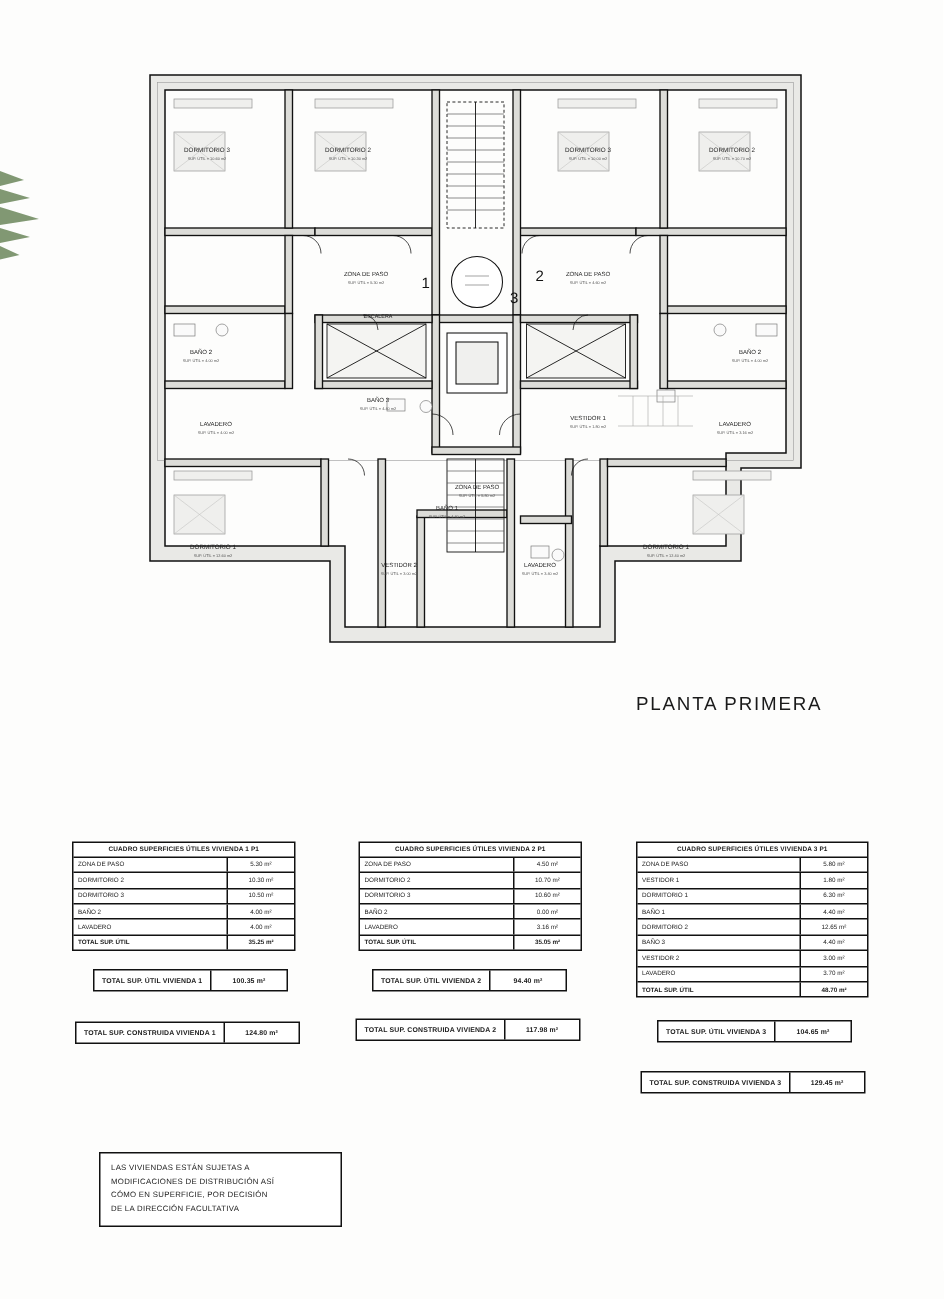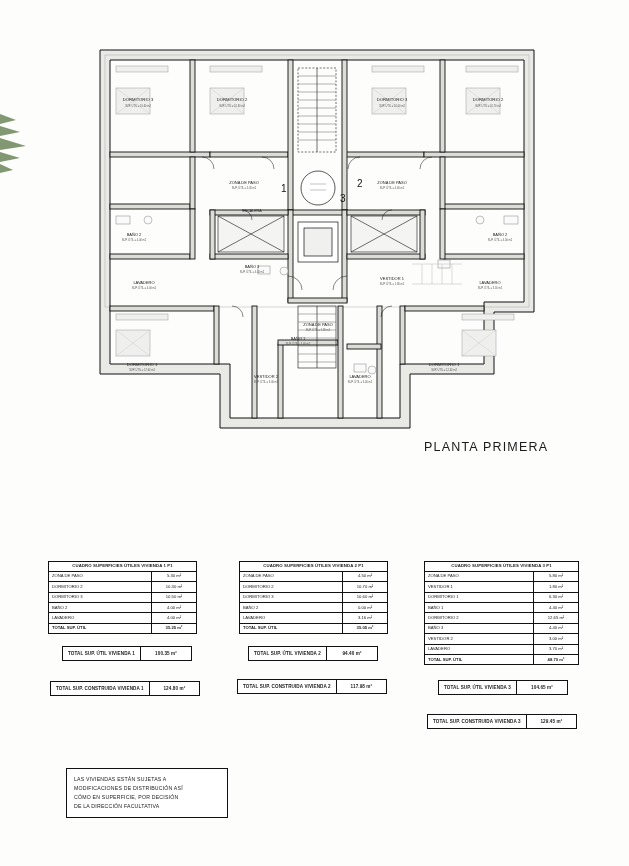--- a/index.html
+++ b/index.html
@@ -27,21 +27,21 @@
     left: 92px;
     top: 44px;
     width: 450px;
     height: 400px;
   }
   .plan-svg { display:block; }
 
   .plan-label {
     position: absolute;
     left: 424px;
-    top: 440px;
+    top: 462px;
     font-size: 12.5px;
     letter-spacing: 1.2px;
     color: #1a1a1a;
     font-family: "Liberation Sans", sans-serif;
   }
 
   
   .leaf {
     position: absolute;
     left: 0px;

